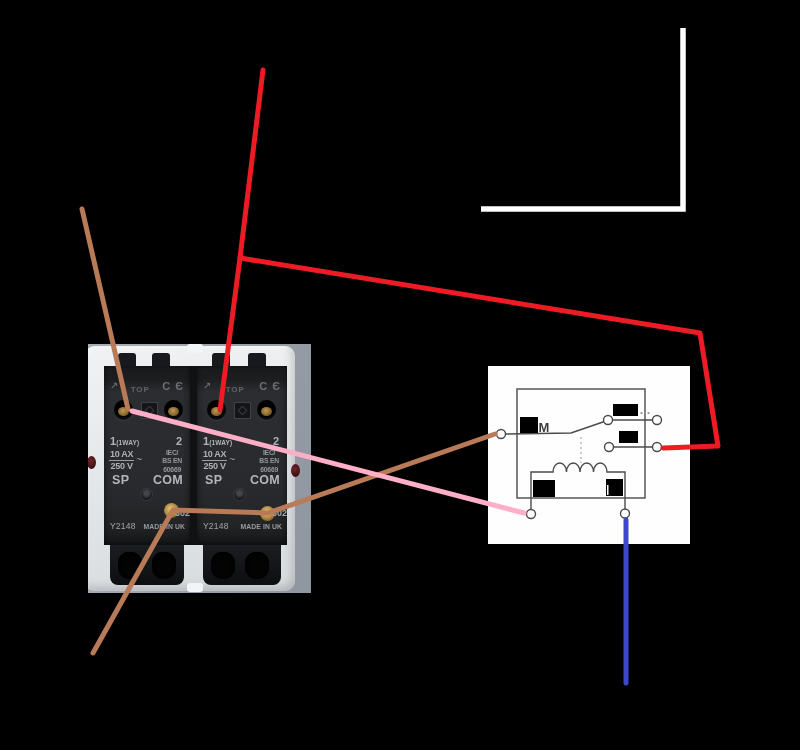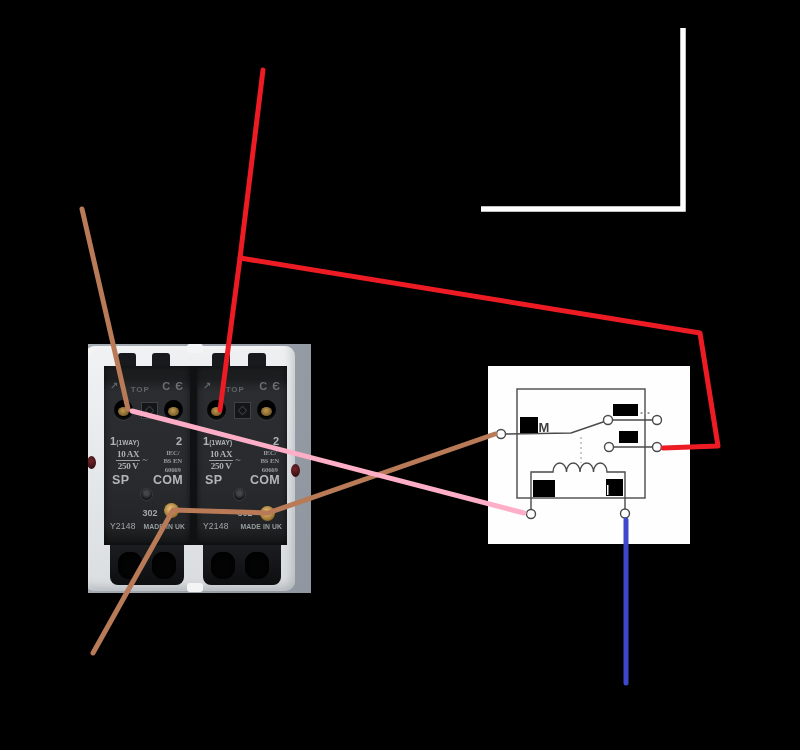--- a/index.html
+++ b/index.html
@@ -37,36 +37,36 @@
   .brass{position:absolute;left:4px;top:7px;width:11px;height:9px;border-radius:50%;
          background:radial-gradient(circle at 45% 40%,#c09a52,#6e5120 80%);}
   .sq-mark{position:absolute;left:37px;top:36px;width:15px;height:15px;background:#131517;
            border:1px solid #3e4145;}
   .sq-mark::after{content:'';position:absolute;left:4px;top:4px;width:5px;height:5px;
            border:1px solid #3a3d40;border-radius:1px;transform:rotate(45deg);}
   .m-terms{position:absolute;top:65px;left:6px;right:8px;display:flex;justify-content:space-between;
            align-items:baseline;color:#b0b4b7;}
   .t1 b{font-size:11px;} .t1 small{font-size:6.5px;font-weight:bold;letter-spacing:.2px;}
   .t2{font-size:11px;font-weight:bold;}
-  .m-ratings{position:absolute;top:83px;left:12px;right:3px;display:flex;align-items:flex-start;font-family:Liberation Serif, serif;}
+  .m-ratings{position:absolute;top:83px;left:5px;right:3px;display:flex;align-items:flex-start;}
   .m-rate{display:flex;flex-direction:column;align-items:center;font-size:9px;font-weight:bold;
           letter-spacing:-.3px;line-height:11px;color:#adb1b4;}
   .rate-top{border-bottom:1.2px solid #9ba0a3;padding:0 1px;}
   .m-ac{font-size:10px;margin:5px 0 0 2px;color:#9ba0a3;}
   .m-std{margin-left:auto;margin-right:5px;display:flex;flex-direction:column;align-items:center;
          font-size:6.8px;line-height:8.4px;font-weight:bold;letter-spacing:-.2px;color:#95999c;}
   .m-spcom{position:absolute;top:107px;left:8px;right:7px;display:flex;justify-content:space-between;
            font-size:12.5px;font-weight:bold;letter-spacing:.3px;color:#b2b6b9;text-align:right;}
   .m-screw{position:absolute;left:36px;top:122px;width:11px;height:11px;border-radius:50%;
            background:radial-gradient(circle at 50% 38%,#42464a 25%,#101214 72%);
            border:1px solid #393c40;}
   .m-brass{position:absolute;width:15px;height:15px;border-radius:50%;
            background:radial-gradient(circle at 45% 40%,#ecca82,#a07732 62%,#57400f);}
   .module.left .m-brass{left:60px;top:137px;} .module.right .m-brass{left:63px;top:140px;}
-  .m-code{position:absolute;left:0;right:0;top:142px;text-align:center;padding-left:6px;
+  .m-code{position:absolute;left:0;right:0;top:142px;text-align:right;padding-left:6px;
           font-size:9px;font-weight:bold;color:#a4a8ab;}
   .m-row-bottom{position:absolute;left:6px;right:5px;top:155px;display:flex;
                 justify-content:space-between;align-items:baseline;}
   .m-model{font-size:8.5px;color:#a2a6a9;letter-spacing:.2px;}
   .m-origin{font-size:6.8px;font-weight:bold;color:#989da0;letter-spacing:.1px;}
   .foot{position:absolute;top:201px;height:40px;border-radius:0 0 8px 8px;
         background:linear-gradient(#1b1d20,#0c0e10);}
   .foot.left{left:22px;width:74px;} .foot.right{left:115px;width:78px;}
   .foot-hole{position:absolute;top:7px;width:24px;height:27px;background:#030304;border-radius:11px;
              box-shadow:inset 0 3px 4px #000;}

